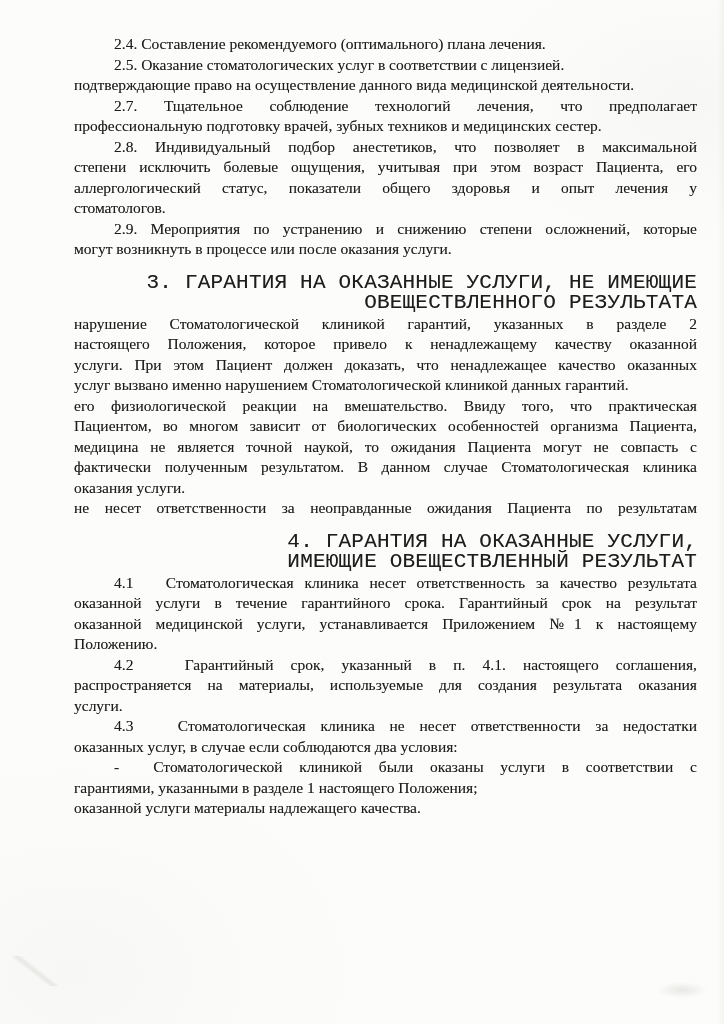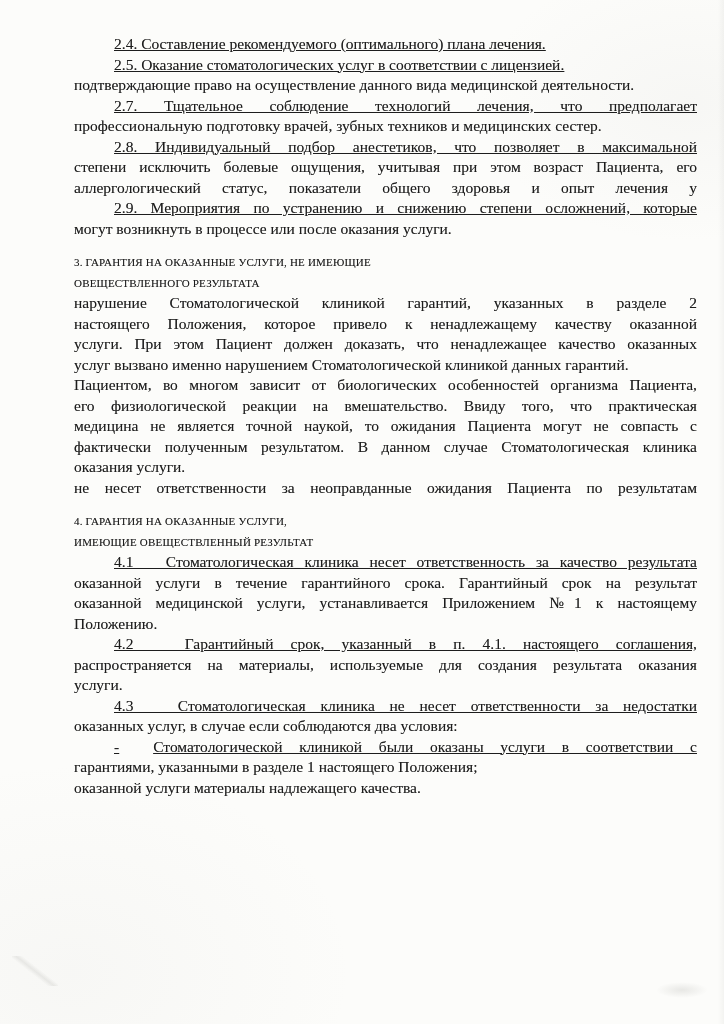--- a/index.html
+++ b/index.html
@@ -19,26 +19,27 @@
     padding: 34px 27px 0 74px;
     color: #1d1d1d;
     font-size: 15.5px;
     line-height: 20.5px;
     overflow: hidden;
     text-shadow: 0 0 0.5px rgba(45,45,45,0.45);
   }
   .block.p { margin: 0; }
   .block.h {
     margin: 13px 0 0 0;
-    text-align: left;
-    font-size: 11px;
+    text-align: right;
+    font-size: 21px;
     letter-spacing: 0.2px;
+    font-family: Liberation Mono, monospace;
   }
   .line { min-height: 20.5px; }
-  .line.first { text-indent: 40px; text-decoration: underline; }
+  .line.first { text-indent: 40px; }
   .line.just { text-align: justify; text-align-last: justify; }
   .tab { display: inline-block; width: 34px; }
   
   .smudge-br {
     position: absolute; right: 16px; bottom: 26px;
     width: 52px; height: 16px; border-radius: 50%;
     background: radial-gradient(ellipse at center, rgba(125,125,118,0.16), transparent 70%);
   }
   .smudge-bl {
     position: absolute; left: 12px; bottom: 38px;
@@ -66,38 +67,39 @@
         <div class="line">подтверждающие право на осуществление данного вида медицинской деятельности.</div>
       </div>
       <div class="block p">
         <div class="line first just">2.7. Тщательное соблюдение технологий лечения, что предполагает</div>
         <div class="line">профессиональную подготовку врачей, зубных техников и медицинских сестер.</div>
       </div>
       <div class="block p">
         <div class="line first just">2.8. Индивидуальный подбор анестетиков, что позволяет в максимальной</div>
         <div class="line just">степени исключить болевые ощущения, учитывая при этом возраст Пациента, его</div>
         <div class="line just">аллергологический статус, показатели общего здоровья и опыт лечения у</div>
+        <div class="line">стоматологов.</div>
       </div>
       <div class="block p">
         <div class="line first just">2.9. Мероприятия по устранению и снижению степени осложнений, которые</div>
         <div class="line">могут возникнуть в процессе или после оказания услуги.</div>
       </div>
       <div class="block h">
         <div class="line">3. ГАРАНТИЯ НА ОКАЗАННЫЕ УСЛУГИ, НЕ ИМЕЮЩИЕ</div>
         <div class="line">ОВЕЩЕСТВЛЕННОГО РЕЗУЛЬТАТА</div>
       </div>
       <div class="block p">
         <div class="line just">нарушение Стоматологической клиникой гарантий, указанных в разделе 2</div>
         <div class="line just">настоящего Положения, которое привело к ненадлежащему качеству оказанной</div>
         <div class="line just">услуги. При этом Пациент должен доказать, что ненадлежащее качество оказанных</div>
         <div class="line">услуг вызвано именно нарушением Стоматологической клиникой данных гарантий.</div>
       </div>
       <div class="block p">
+        <div class="line just">его физиологической реакции на вмешательство. Ввиду того, что практическая</div>
         <div class="line just">Пациентом, во многом зависит от биологических особенностей организма Пациента,</div>
-        <div class="line just">его физиологической реакции на вмешательство. Ввиду того, что практическая</div>
         <div class="line just">медицина не является точной наукой, то ожидания Пациента могут не совпасть с</div>
         <div class="line just">фактически полученным результатом. В данном случае Стоматологическая клиника</div>
         <div class="line">оказания услуги.</div>
         <div class="line just">не несет ответственности за неоправданные ожидания Пациента по результатам</div>
       </div>
       <div class="block h">
         <div class="line">4. ГАРАНТИЯ НА ОКАЗАННЫЕ УСЛУГИ,</div>
         <div class="line">ИМЕЮЩИЕ ОВЕЩЕСТВЛЕННЫЙ РЕЗУЛЬТАТ</div>
       </div>
       <div class="block p">

